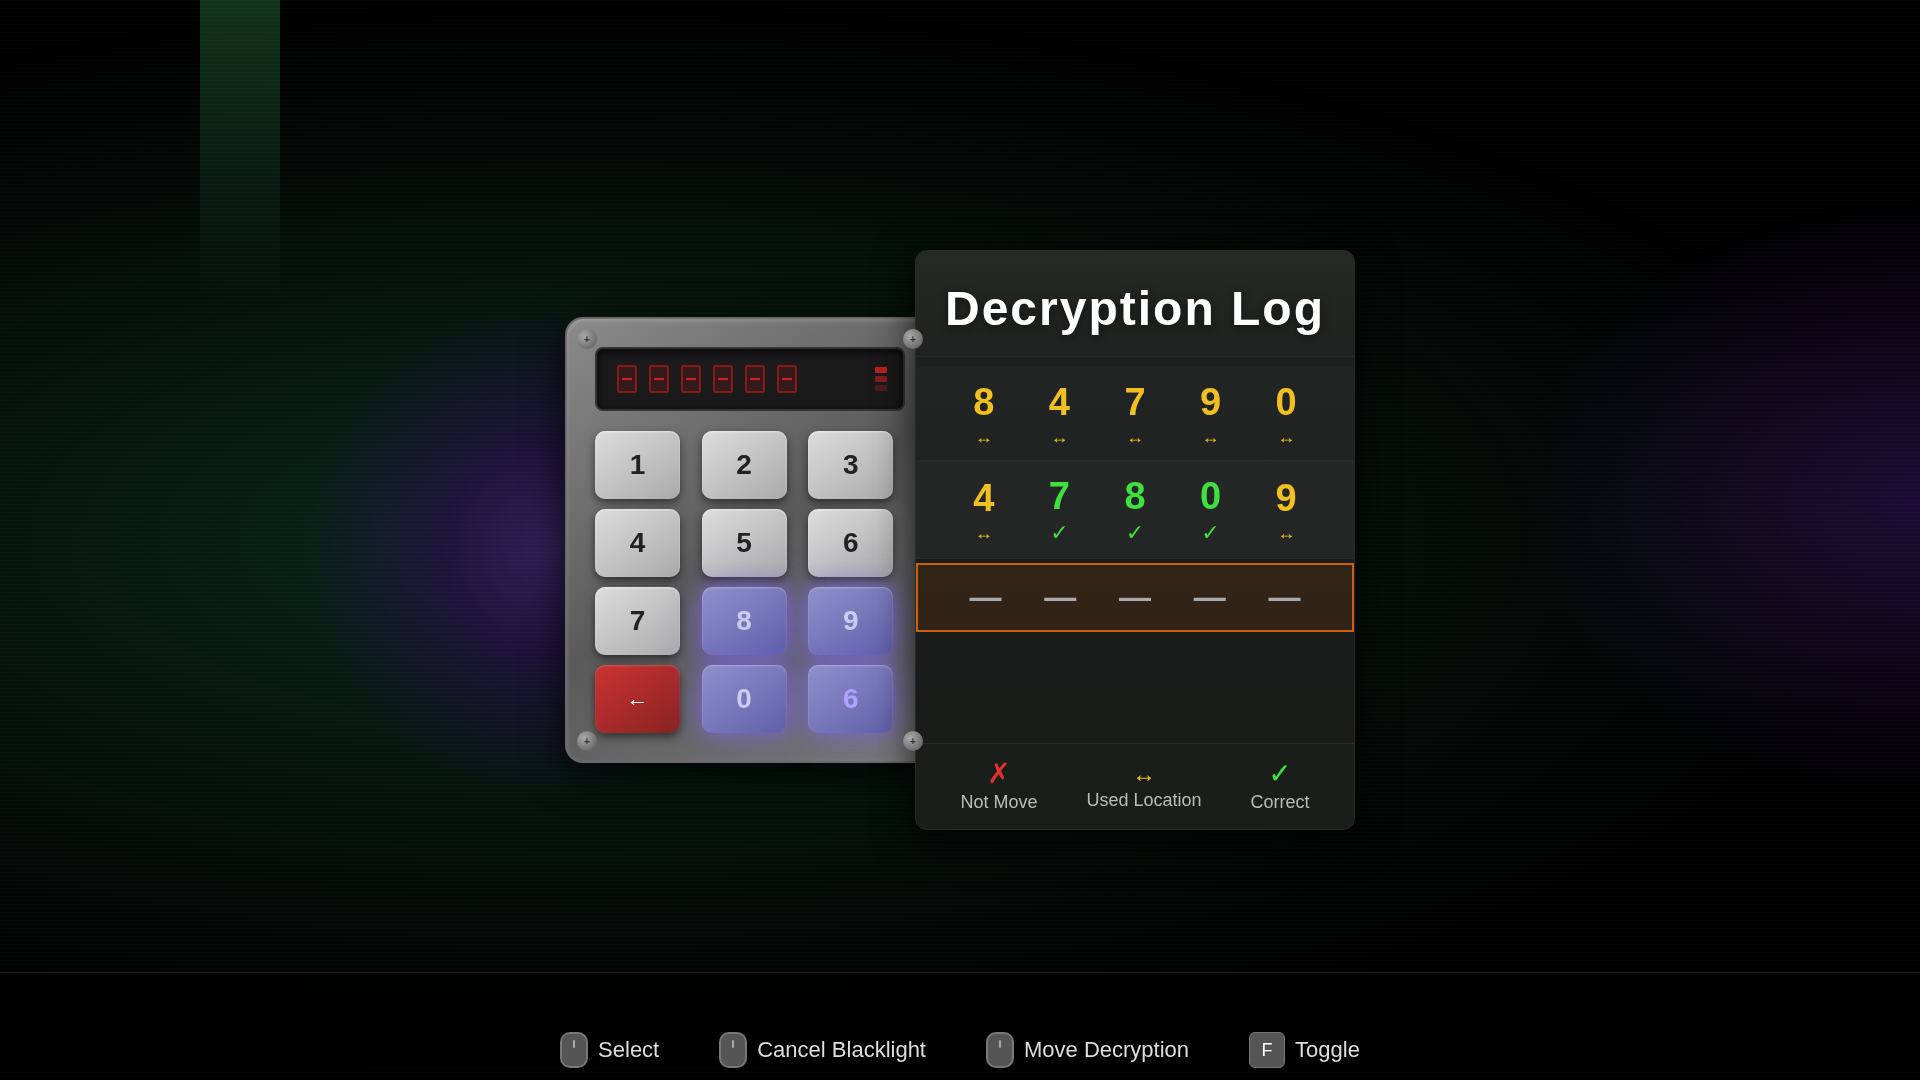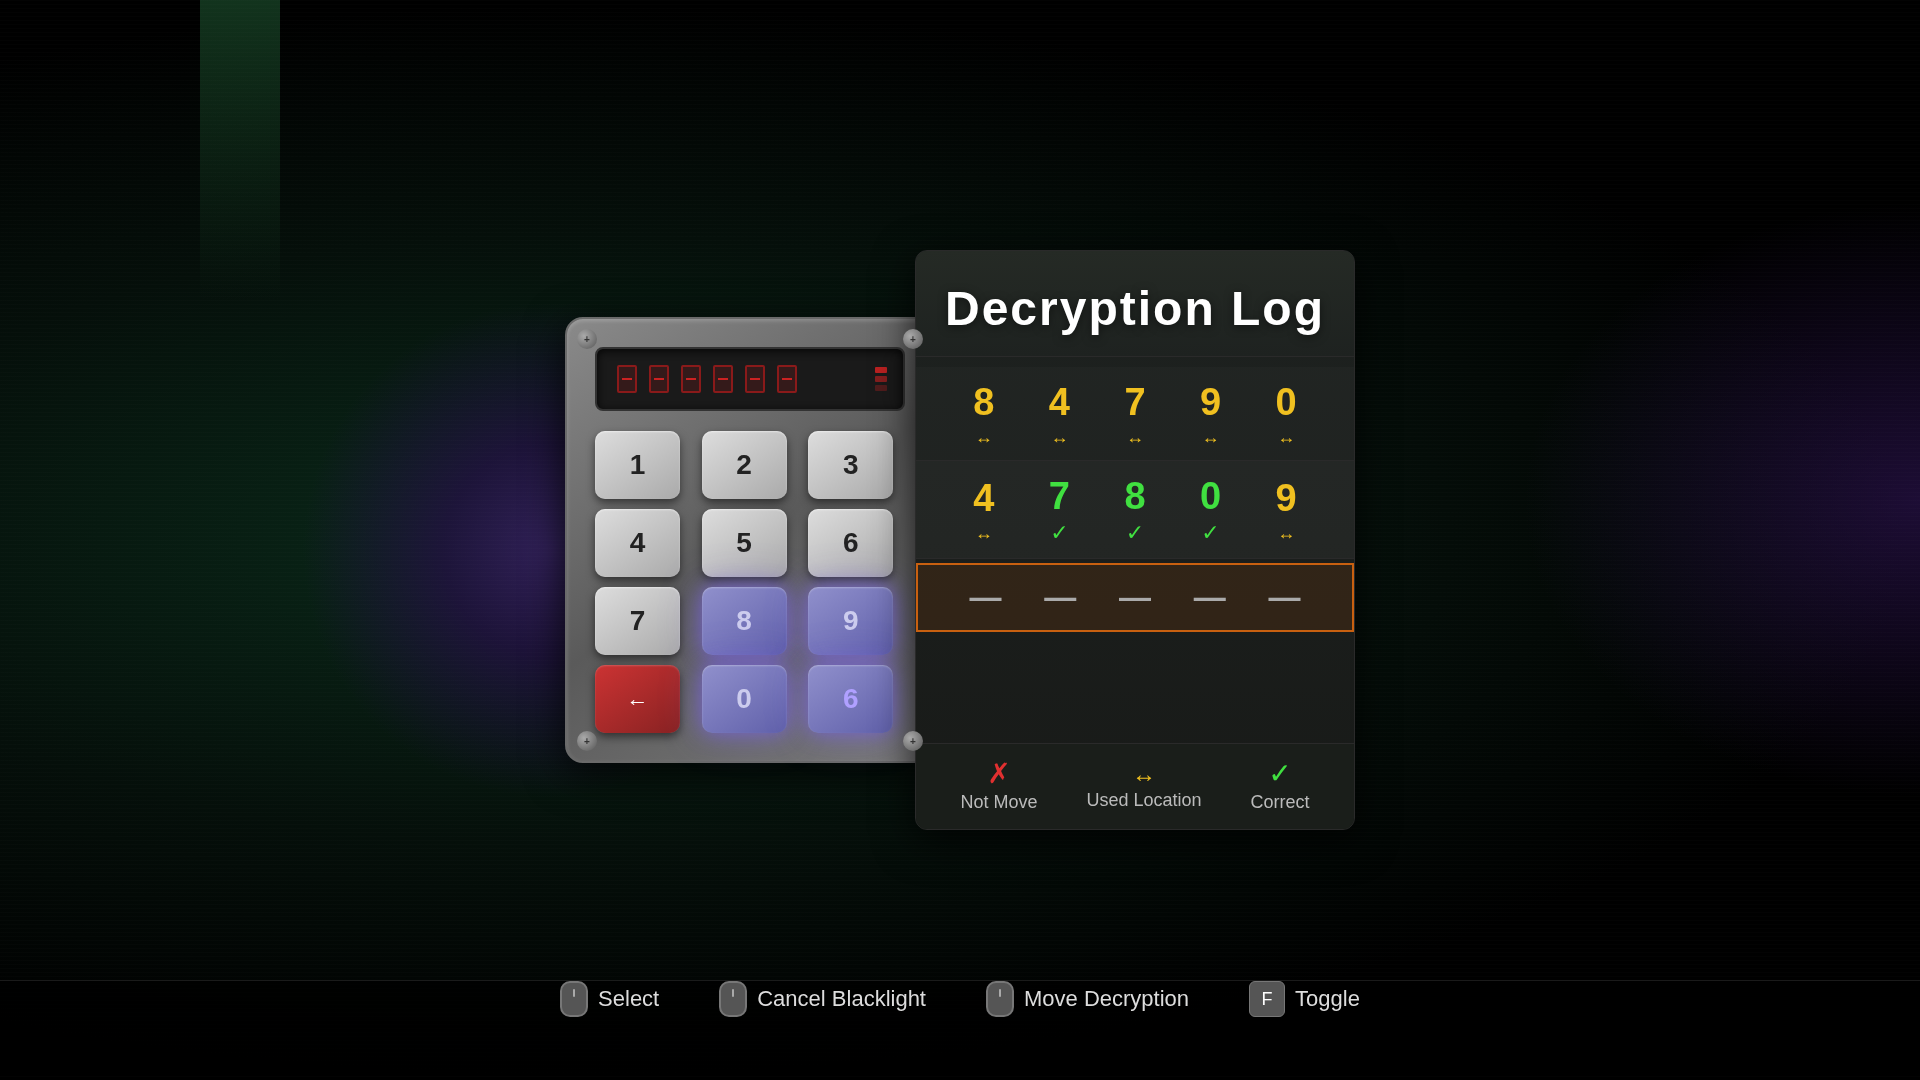--- a/index.html
+++ b/index.html
@@ -323,26 +323,26 @@
     .legend-check { color: #40e040; font-size: 28px; }
 
     .legend-label {
       font-size: 18px;
       color: #bbb;
     }
 
     
     .bottom-bar {
       position: absolute;
-      bottom: 4px;
+      bottom: 12px;
       left: 0; right: 0;
       height: 96px;
       background: rgba(0,0,0,0.7);
       display: flex;
-      align-items: flex-start;
+      align-items: flex-end;
       justify-content: center;
       gap: 60px;
       z-index: 10;
       border-top: 1px solid rgba(255,255,255,0.1);
     }
 
     .bottom-action {
       display: flex;
       align-items: center;
       gap: 10px;

